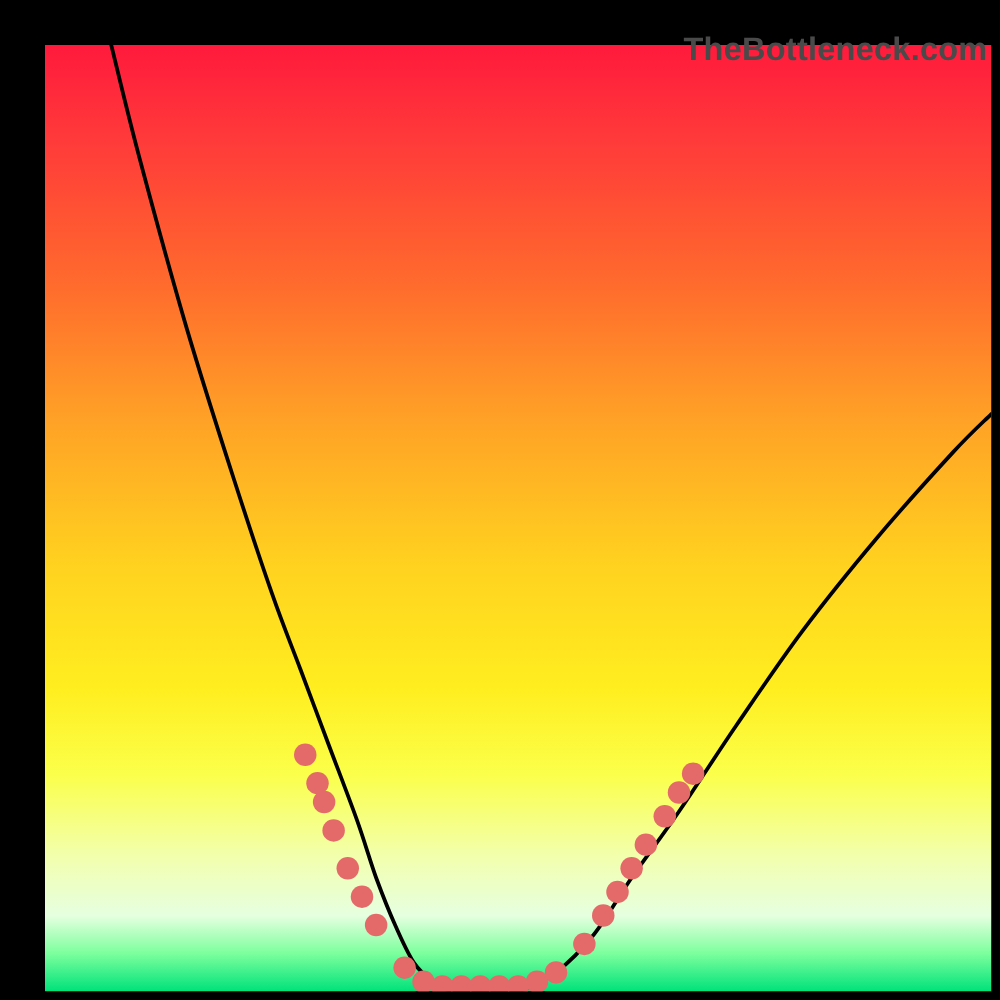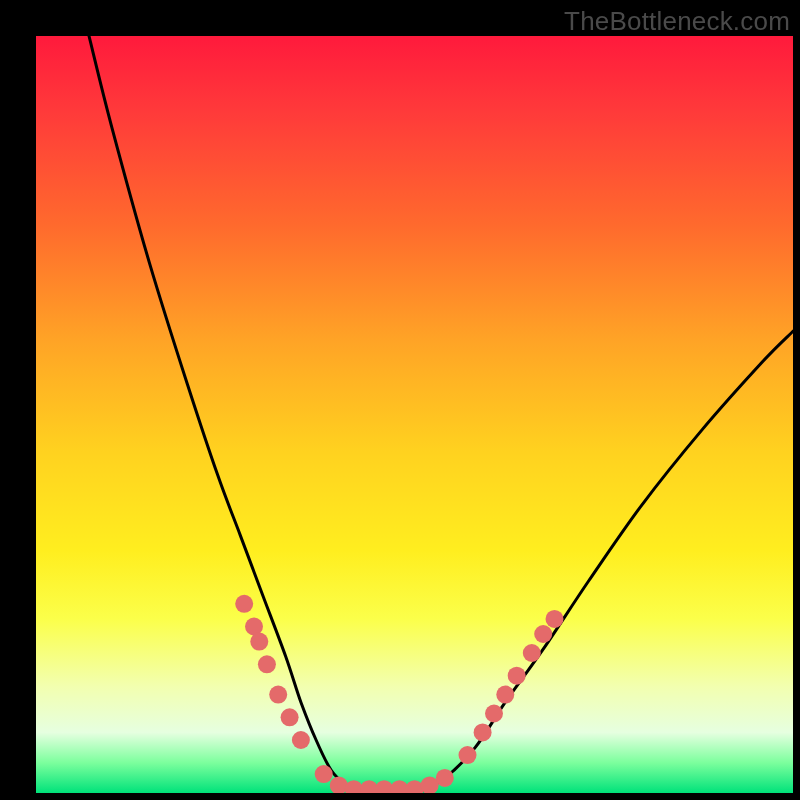--- a/index.html
+++ b/index.html
@@ -35,25 +35,25 @@
       #ffee1f 68%,
       #fbff4a 77%,
       #f2ffb0 86%,
       #e6ffe0 92%,
       #7cff9d 96%,
       #00e27a 100%
     );
   }
   .watermark {
     position: absolute;
-    top: 6px;
+    top: 24px;
     right: 10px;
     color: #4a4a4a;
     font-size: 26px;
-    font-weight: 400;
+    font-weight: 700;
     letter-spacing: 0.2px;
     user-select: none;
   }
   svg.curve {
     position: absolute;
     left: 0;
     top: 0;
     width: 757px;
     height: 757px;
   }

